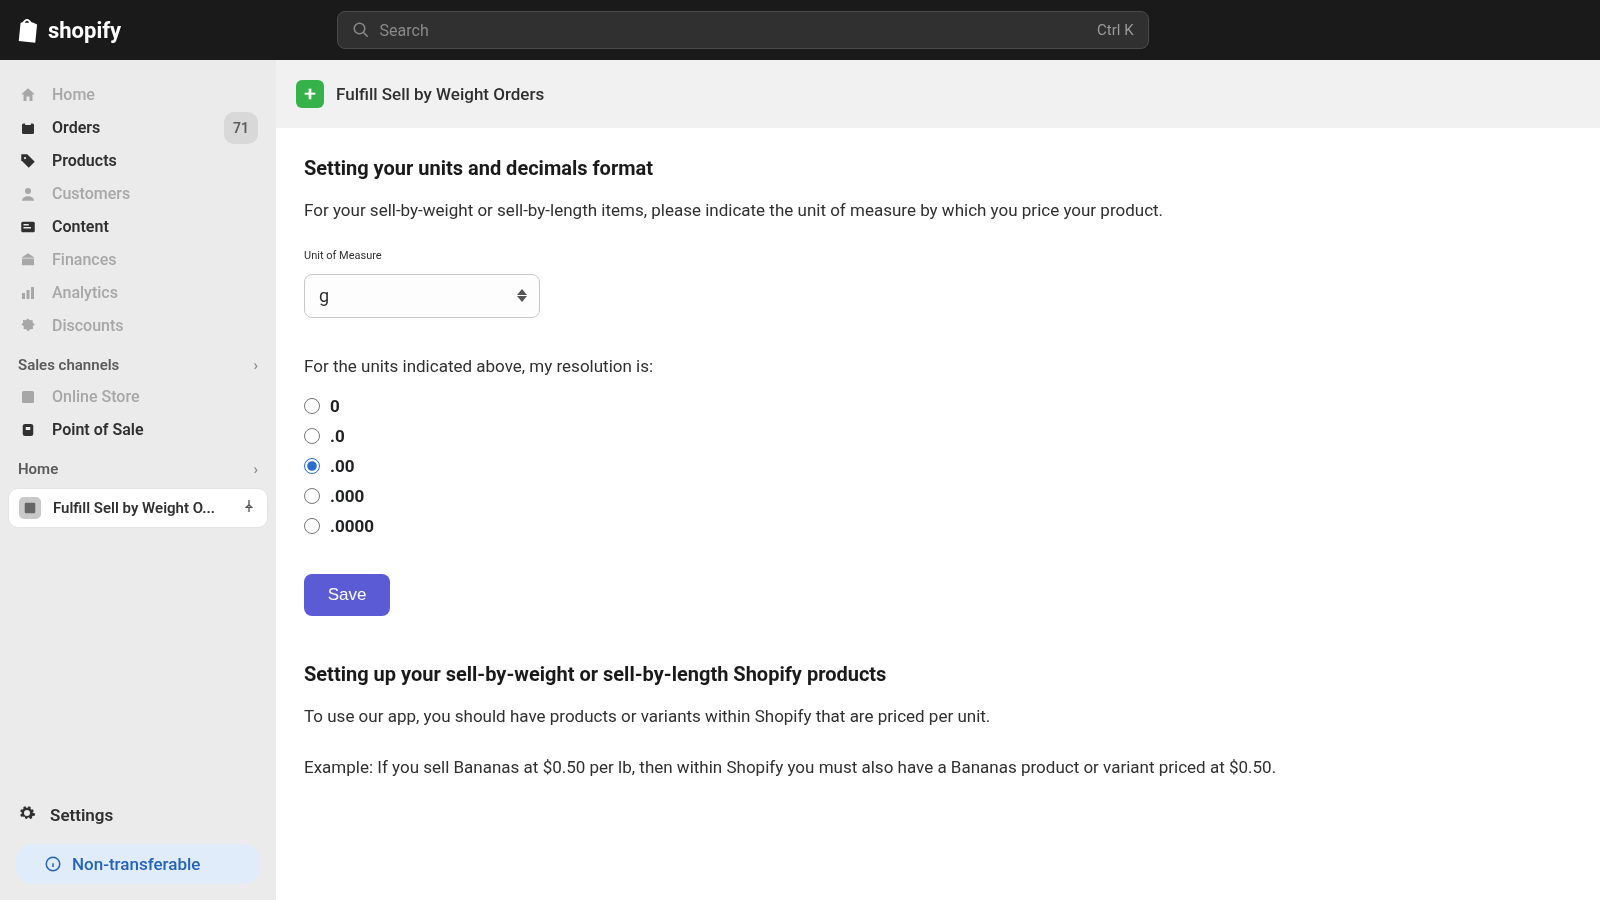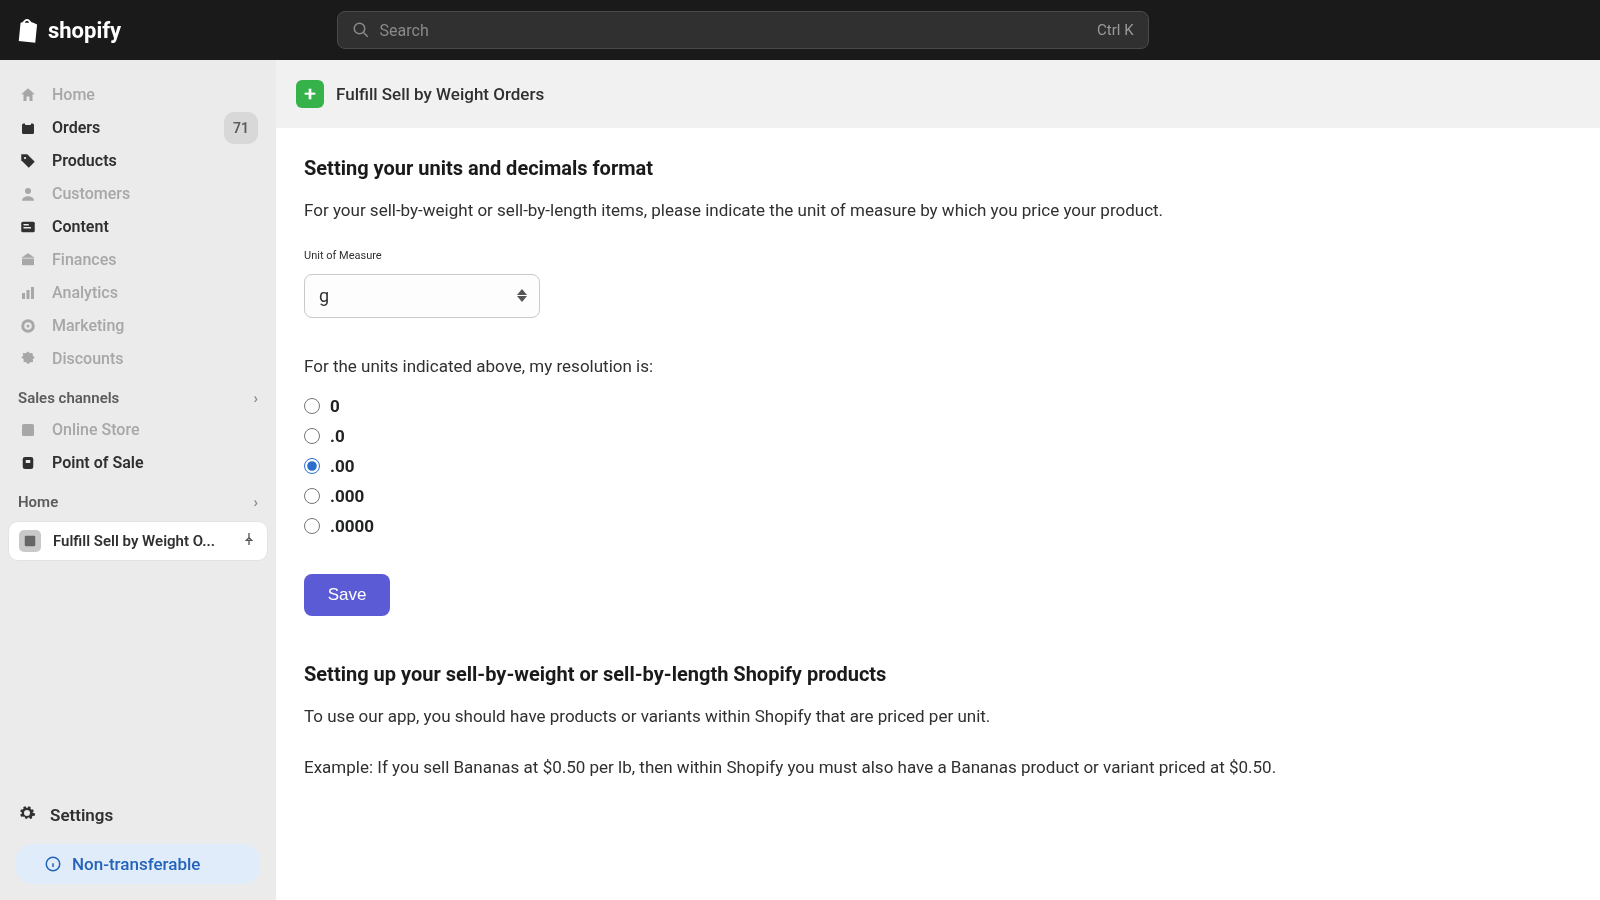--- a/index.html
+++ b/index.html
@@ -141,30 +141,20 @@
               <rect x="4" y="12" width="4" height="8"></rect>
               <rect x="10" y="8" width="4" height="12"></rect>
               <rect x="16" y="4" width="4" height="16"></rect>
             </svg>
           </span>
         <span class="label">Analytics</span>
       </div>
       <div class="nav-item dim">
         <span class="ico">
             <svg viewBox="0 0 24 24" fill="currentColor">
-              <circle cx="12" cy="12" r="9"></circle>
-              <circle cx="12" cy="12" r="5" fill="#ebebeb"></circle>
-              <circle cx="12" cy="12" r="2"></circle>
-            </svg>
-          </span>
-        <span class="label">Marketing</span>
-      </div>
-      <div class="nav-item dim">
-        <span class="ico">
-            <svg viewBox="0 0 24 24" fill="currentColor">
               <path d="M12 2l2.4 2.4L18 4l.4 3.6L21 10l-2.6 2.4.4 3.6-3.6.4L12 19l-2.4-2.6-3.6-.4.4-3.6L3 10l2.6-2.4L5.2 4l3.6.4z"></path>
             </svg>
           </span>
         <span class="label">Discounts</span>
       </div>
     </nav>
 
     <div class="nav-section">
       <span>Sales channels</span>
       <span class="chev">›</span>

